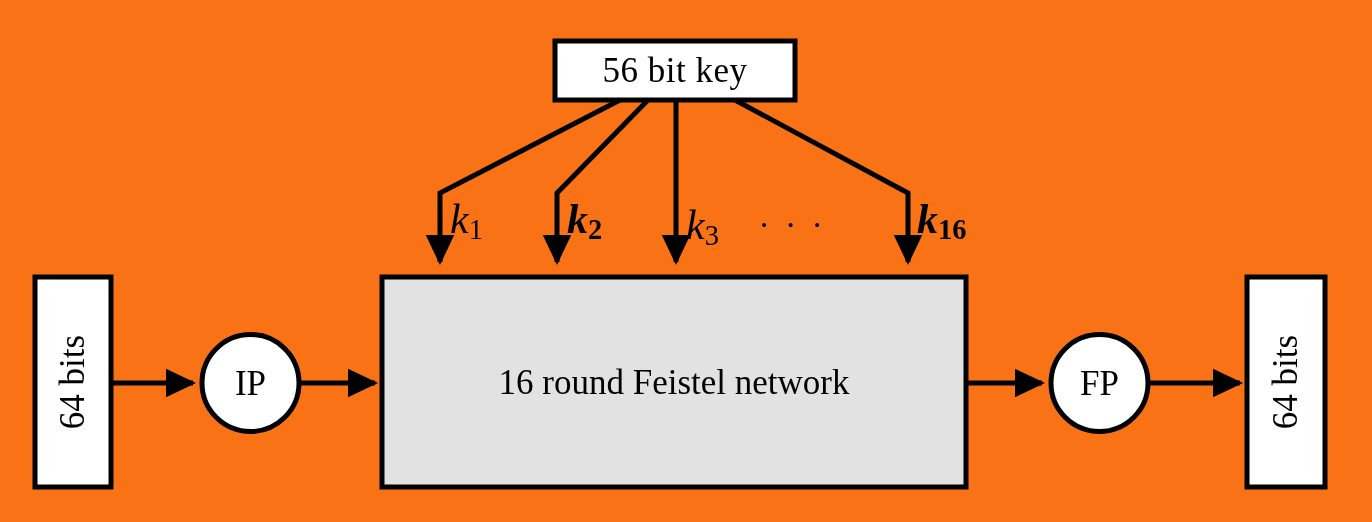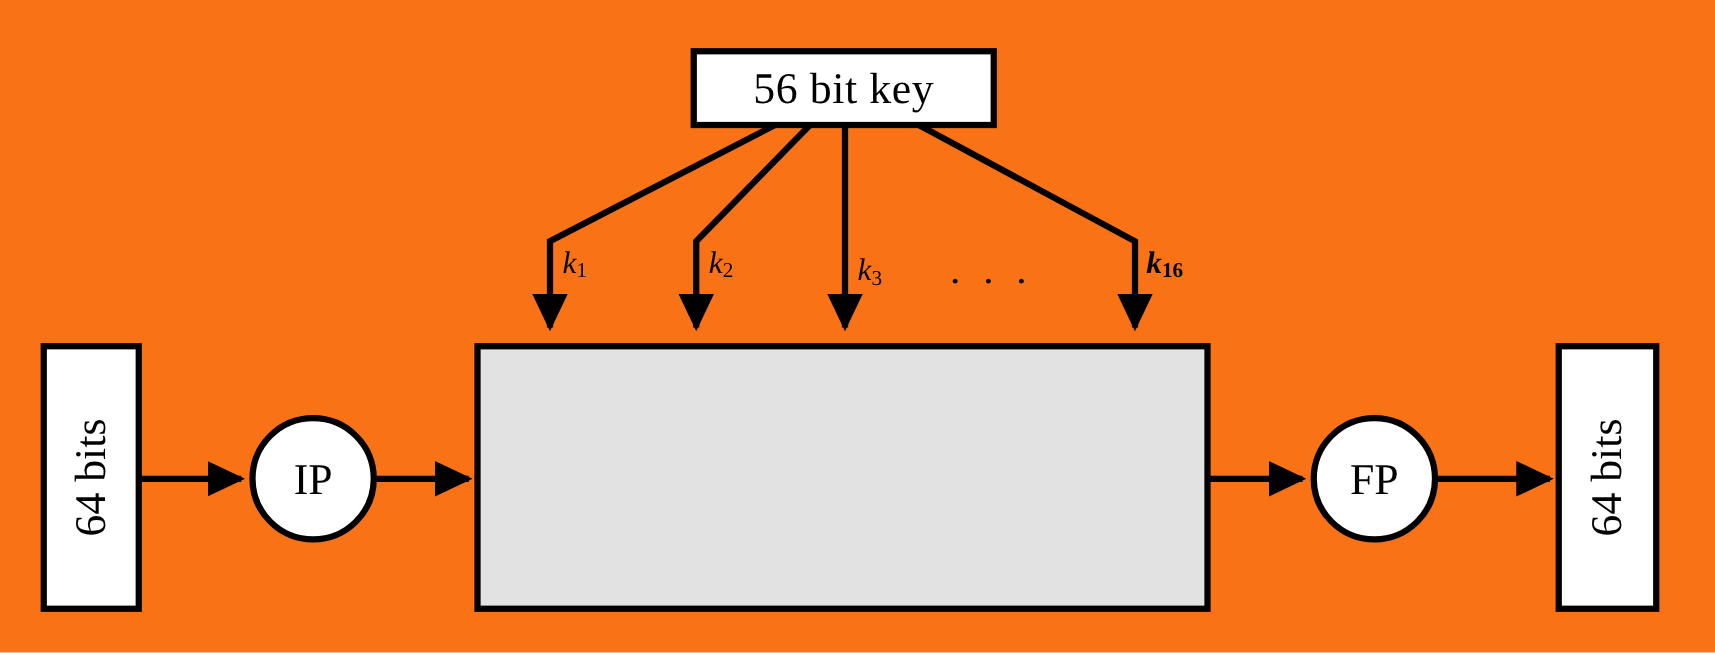--- a/index.html
+++ b/index.html
@@ -85,32 +85,32 @@
   }
   #input-bits-label {
     left: -32px;
     top: 344px;
   }
   #output-bits-label {
     left: 1181px;
     top: 344px;
   }
   .klbl {
-    font-size: 25px;
+    font-size: 42px;
     font-style: italic;
     font-family: "Liberation Serif", "DejaVu Serif", serif;
   }
   .klbl sub {
     font-style: normal;
     font-size: 0.68em;
     vertical-align: -0.22em;
     letter-spacing: 0;
   }
   #k1-label  { left: 450px; top: 198px; }
-  #k2-label  { left: 567px; top: 198px; }
+  #k2-label  { left: 567px; top: 198px; font-weight: bold; }
   #k3-label  { left: 686px; top: 204px; }
   #k16-label { left: 917px; top: 198px; font-weight: bold; }
   #ellipsis-label {
     left: 760px;
     top: 200px;
     font-size: 33px;
     letter-spacing: 5px;
   }
 </style>
 </head>
@@ -146,20 +146,21 @@
 
     <circle cx="1099.5" cy="383" r="48.5" fill="#ffffff" stroke="#000000" stroke-width="5"></circle>
 
     <line x1="1148" y1="383" x2="1240" y2="383" stroke="#000000" stroke-width="5" marker-end="url(#arrowhead)"></line>
 
     <rect x="1247" y="277" width="78" height="210" fill="#ffffff" stroke="#000000" stroke-width="5"></rect>
   </svg>
 
   <div class="lbl" id="key-box-label">56  bit key</div>
 
+  <div class="lbl" id="feistel-box-label">16 round Feistel network</div>
 
   <div class="lbl" id="ip-label">IP</div>
 
   <div class="lbl" id="fp-label">FP</div>
 
   <div class="vert-box-label" id="input-bits-label">64 bits</div>
 
   <div class="vert-box-label" id="output-bits-label">64 bits</div>
 
   <div class="lbl klbl" id="k1-label"><span>k</span><sub>1</sub></div>

